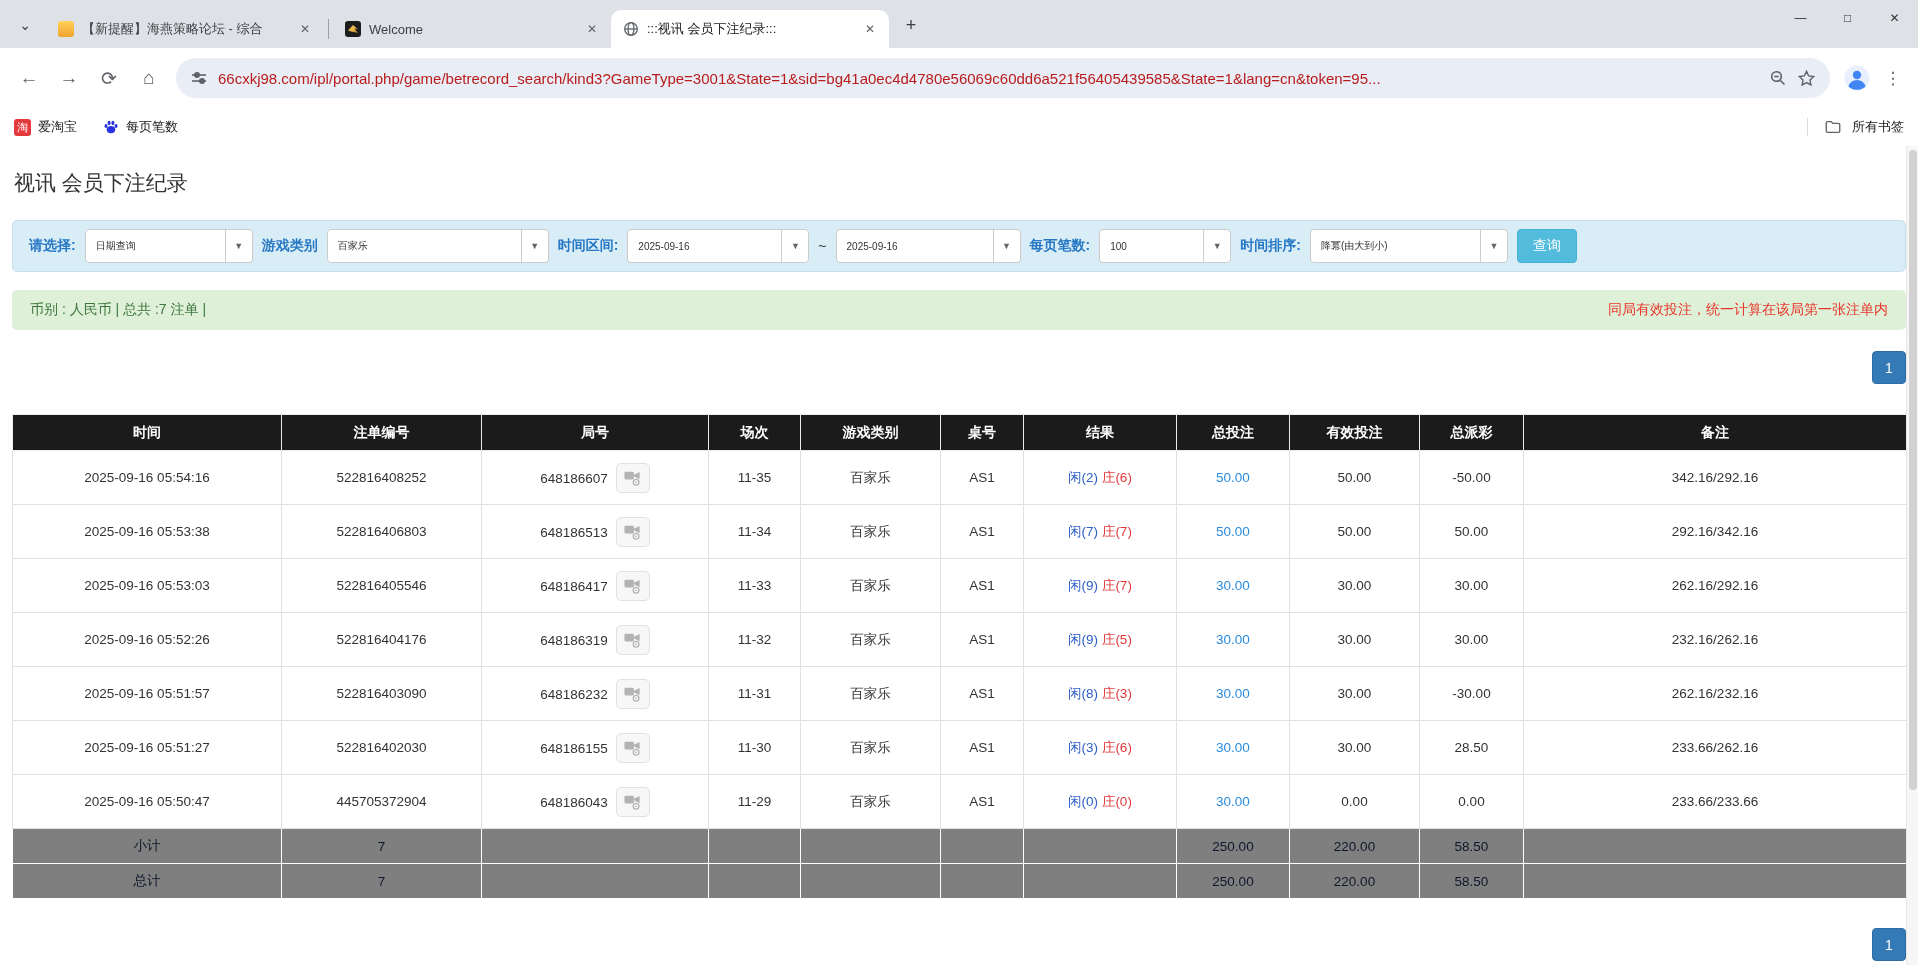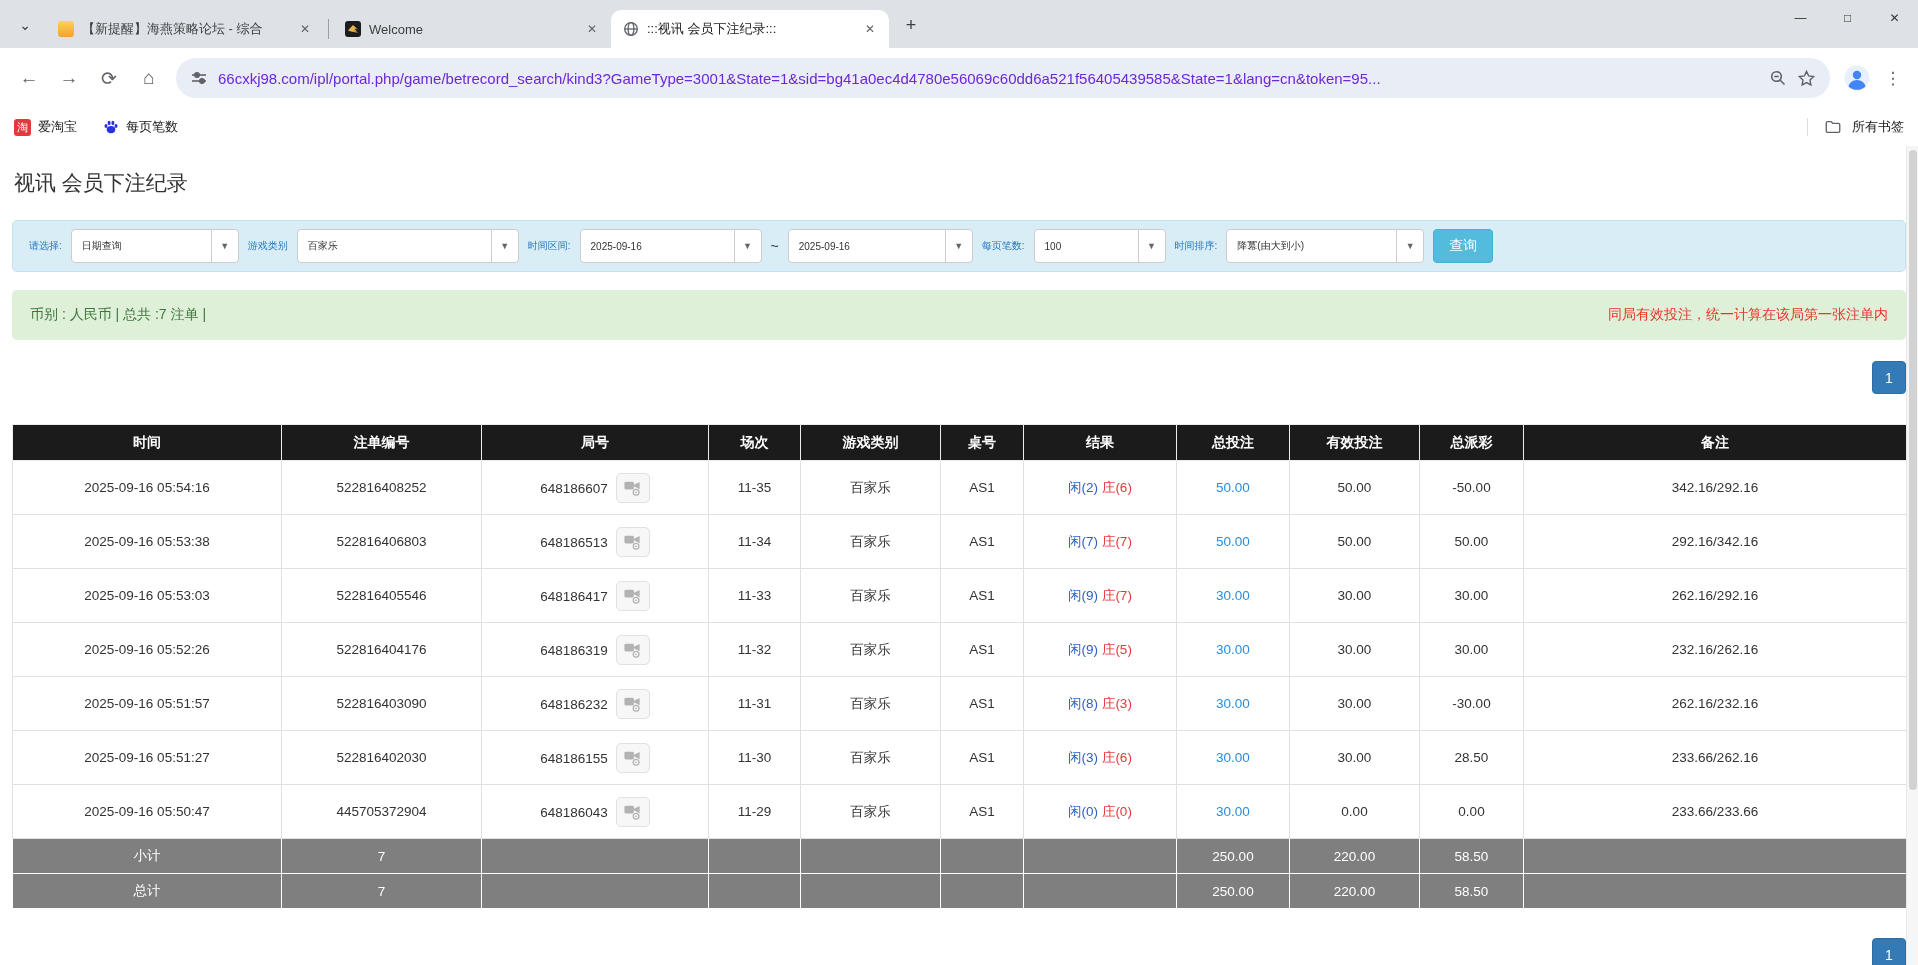--- a/index.html
+++ b/index.html
@@ -20,57 +20,57 @@
   .fav-welcome { background:#1c1c1c; border-radius:3px; position:relative; }
   .fav-welcome::after { content:""; position:absolute; left:3px; top:4px; width:10px; height:8px;
      background:linear-gradient(135deg,#e8b64c 55%,#8a6a20 100%); clip-path:polygon(0 70%,50% 0,100% 55%,65% 45%,100% 100%,30% 80%); }
   .newtab { width:28px; height:28px; margin:0 0 9px 8px; border:none; background:transparent; font-size:18px; color:#3c4043; cursor:pointer; }
   .wincontrols { position:absolute; right:0; top:0; height:36px; display:flex; }
   .wincontrols span { width:47px; height:36px; display:flex; align-items:center; justify-content:center; color:#333; font-size:12px; cursor:pointer; }
 
   .toolbar { height:60px; background:#fff; display:flex; align-items:center; padding:0 10px; gap:2px; }
   .navbtn { width:38px; height:38px; border:none; background:transparent; color:#5f6368; font-size:19px; cursor:pointer; }
   .urlbar { flex:1; height:40px; margin:0 6px; background:#e9edf6; border-radius:20px; display:flex; align-items:center; padding:0 14px; gap:10px; }
-  .url-text { flex:1; font-size:15px; color:#6d28d9; white-space:nowrap; overflow:hidden; }
+  .url-text { flex:1; font-size:15px; color:#b91c1c; white-space:nowrap; overflow:hidden; }
   .ic { display:inline-flex; align-items:center; justify-content:center; }
   .avatarbtn { width:38px; height:38px; border:none; background:transparent; cursor:pointer; display:flex; align-items:center; justify-content:center; }
   .kebab { width:30px; height:38px; border:none; background:transparent; color:#5f6368; font-size:17px; cursor:pointer; }
 
   .bookmarks { height:38px; background:#fff; display:flex; align-items:center; padding:0 14px; font-size:13px; color:#202124; }
   .bm { display:flex; align-items:center; gap:7px; margin-right:26px; cursor:pointer; }
   .bm-taobao-ic { width:17px; height:17px; background:#e3393c; border-radius:3px; color:#fff; font-size:11px; display:inline-flex; align-items:center; justify-content:center; }
   .bm-right { margin-left:auto; display:flex; align-items:center; gap:10px; }
   .bm-sep { width:1px; height:18px; background:#dadce0; margin-right:6px; }
 
   
   .content { padding:0 12px; }
   .page-title { font-size:21px; font-weight:400; color:#333; margin:24px 0 0 2px; line-height:26px; }
 
   .filter-panel { margin-top:24px; height:52px; background:#d9edf7; border:1px solid #c5e1ef; border-radius:5px; display:flex; align-items:center; padding:0 16px; gap:9px; }
-  .flabel { color:#2778c4; font-weight:normal; font-size:10px; white-space:nowrap; }
+  .flabel { color:#2778c4; font-weight:bold; font-size:14px; white-space:nowrap; }
   .select { height:34px; background:#fff; border:1px solid #ccc; border-radius:4px; display:flex; align-items:center; cursor:pointer; }
   .select .val { flex:1; padding:0 10px; font-size:10px; color:#333; white-space:nowrap; overflow:hidden; }
   .select .arrow { width:27px; align-self:stretch; border-left:1px solid #ccc; display:flex; align-items:center; justify-content:center; color:#666; font-size:9px; }
   .w1{width:168px}.w2{width:222px}.w3{width:182px}.w4{width:185px}.w5{width:132px}.w6{width:198px}
   .tilde { color:#333; font-size:14px; }
   .btn-search { height:34px; padding:0 15px; background:#53bcdc; border:1px solid #44b2d4; border-radius:4px; color:#fff; font-size:14px; cursor:pointer; }
 
-  .info-bar { margin-top:18px; height:50px; background:#dff0d8; border-radius:5px; display:flex; align-items:center; justify-content:space-between; padding:0 18px; font-size:14px; }
+  .info-bar { margin-top:18px; height:40px; background:#dff0d8; border-radius:5px; display:flex; align-items:center; justify-content:space-between; padding:0 18px; font-size:14px; }
   .info-left { color:#3c763d; }
   .info-right { color:#e8352a;text-align:center; }
 
   .pager-row { display:flex; justify-content:flex-end; }
   .pager-row.top { margin-top:21px; }
   .pager-row.bottom { margin-top:29px; }
   .pager-btn { width:34px; height:33px; background:#337ab7; border:1px solid #2e6da4; border-radius:4px; color:#fff; font-size:14px; cursor:pointer; }
 
   table.bets { margin-top:30px; width:1894px; border-collapse:collapse; table-layout:fixed; }
   .bets thead th { height:36px; background:#1b1b1b; color:#fff; font-size:14px; font-weight:bold; text-align:center; border:1px solid #ececec; }
   .bets tbody td { height:54px; background:#fff; border:1px solid #e0e0e0; font-size:13.5px; color:#333; text-align:center; }
-  .bets tr.sum td { height:35px; background:#7f7f7f; color:#ffffff; border:1px solid #fff; }
+  .bets tr.sum td { height:35px; background:#7f7f7f; color:#0f172a; border:1px solid #fff; }
   .p-blue { color:#2d5fc7; }
   .b-red { color:#e4393c; }
   .amt-link { color:#2a8ce0; cursor:pointer; }
   .neg { color:#e4393c; }
   .vidbtn { display:inline-flex; align-items:center; justify-content:center; width:34px; height:30px; margin-left:8px; background:#f7f7f7; border:1px solid #e1e1e1; border-radius:5px; vertical-align:middle; cursor:pointer; }
   .roundno { vertical-align:middle; }
 
   .scrollbar { position:absolute; right:0; top:146px; bottom:0; width:12px; background:#f6f6f6; border-left:1px solid #e8e8e8; }
   .scroll-thumb { position:absolute; left:2px; top:4px; width:8px; height:640px; background:#d2d2d2; border-radius:4px; }
 </style>

